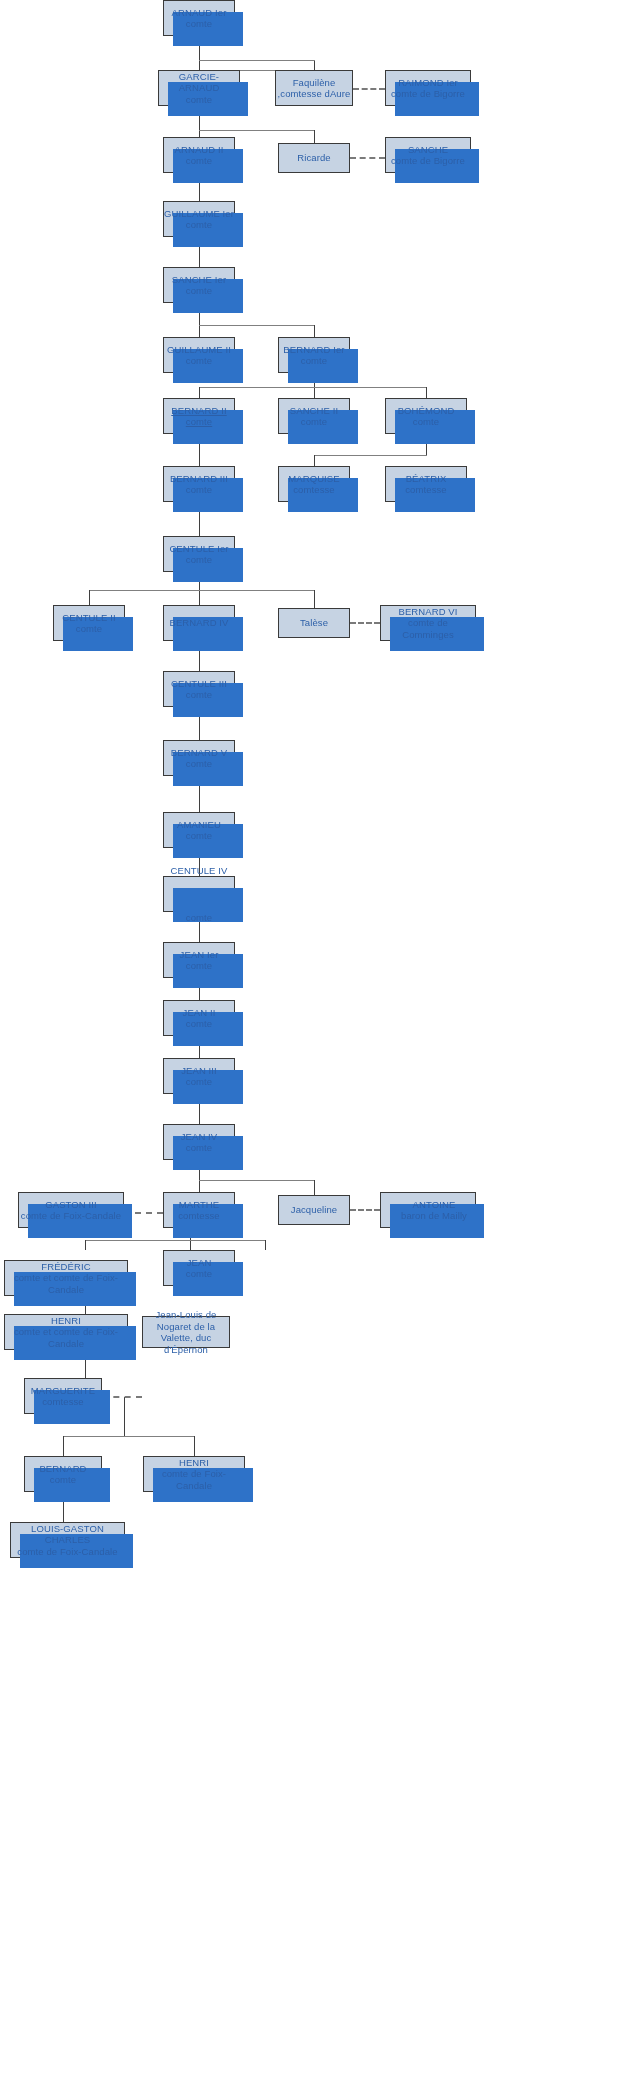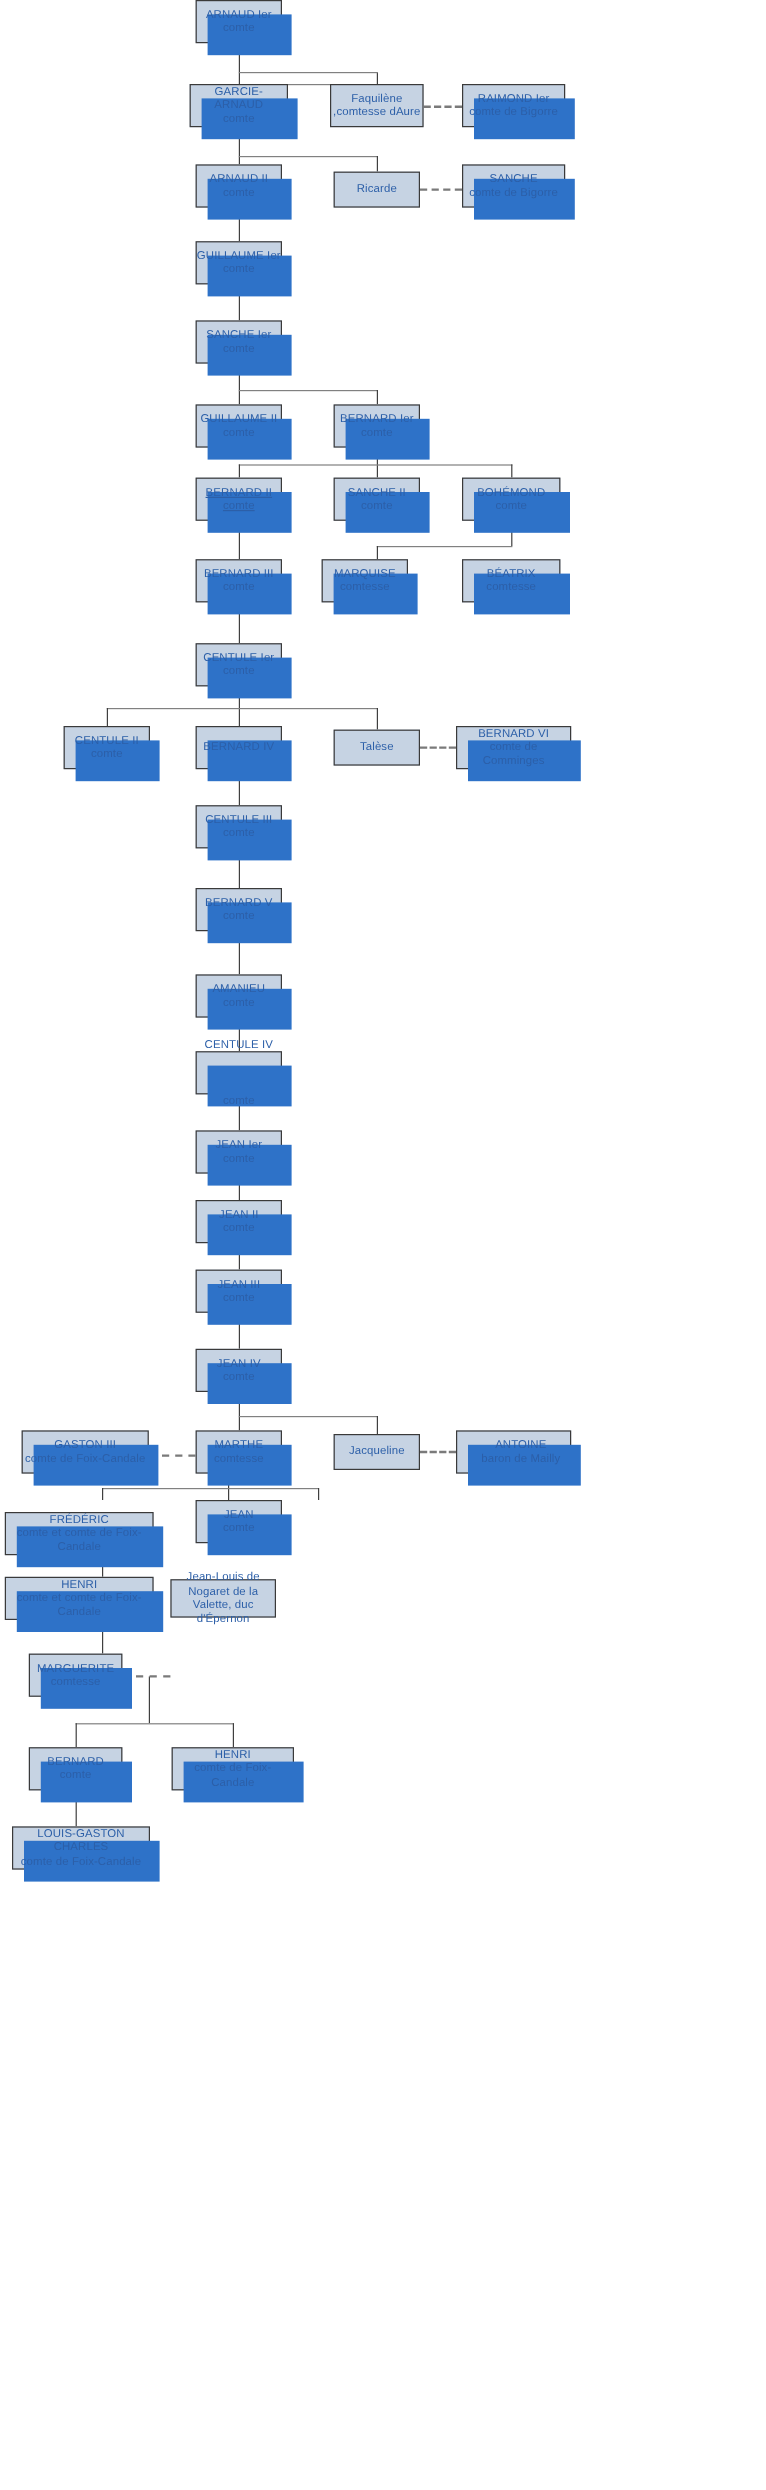--- a/index.html
+++ b/index.html
@@ -195,21 +195,21 @@
         <span class="ln sub">comte</span>
       </div>
       <div class="node shadow" style="left: 385px; top: 398px; width: 82px; height: 36px;">
         <span class="ln">BOHÉMOND</span>
         <span class="ln sub">comte</span>
       </div>
       <div class="node shadow" style="left: 163px; top: 466px; width: 72px; height: 36px; text-align: center;">
         <span class="ln">BERNARD III</span>
         <span class="ln sub">comte</span>
       </div>
-      <div class="node shadow" style="left: 268px; top: 466px; width: 72px; height: 36px;">
+      <div class="node shadow" style="left: 278px; top: 466px; width: 72px; height: 36px;">
         <span class="ln">MARQUISE</span>
         <span class="ln sub">comtesse</span>
       </div>
       <div class="node shadow" style="left: 385px; top: 466px; width: 82px; height: 36px;">
         <span class="ln">BÉATRIX</span>
         <span class="ln sub">comtesse</span>
       </div>
       <div class="node shadow" style="left: 163px; top: 536px; width: 72px; height: 36px;">
         <span class="ln">CENTULE Ier</span>
         <span class="ln sub">comte</span>

